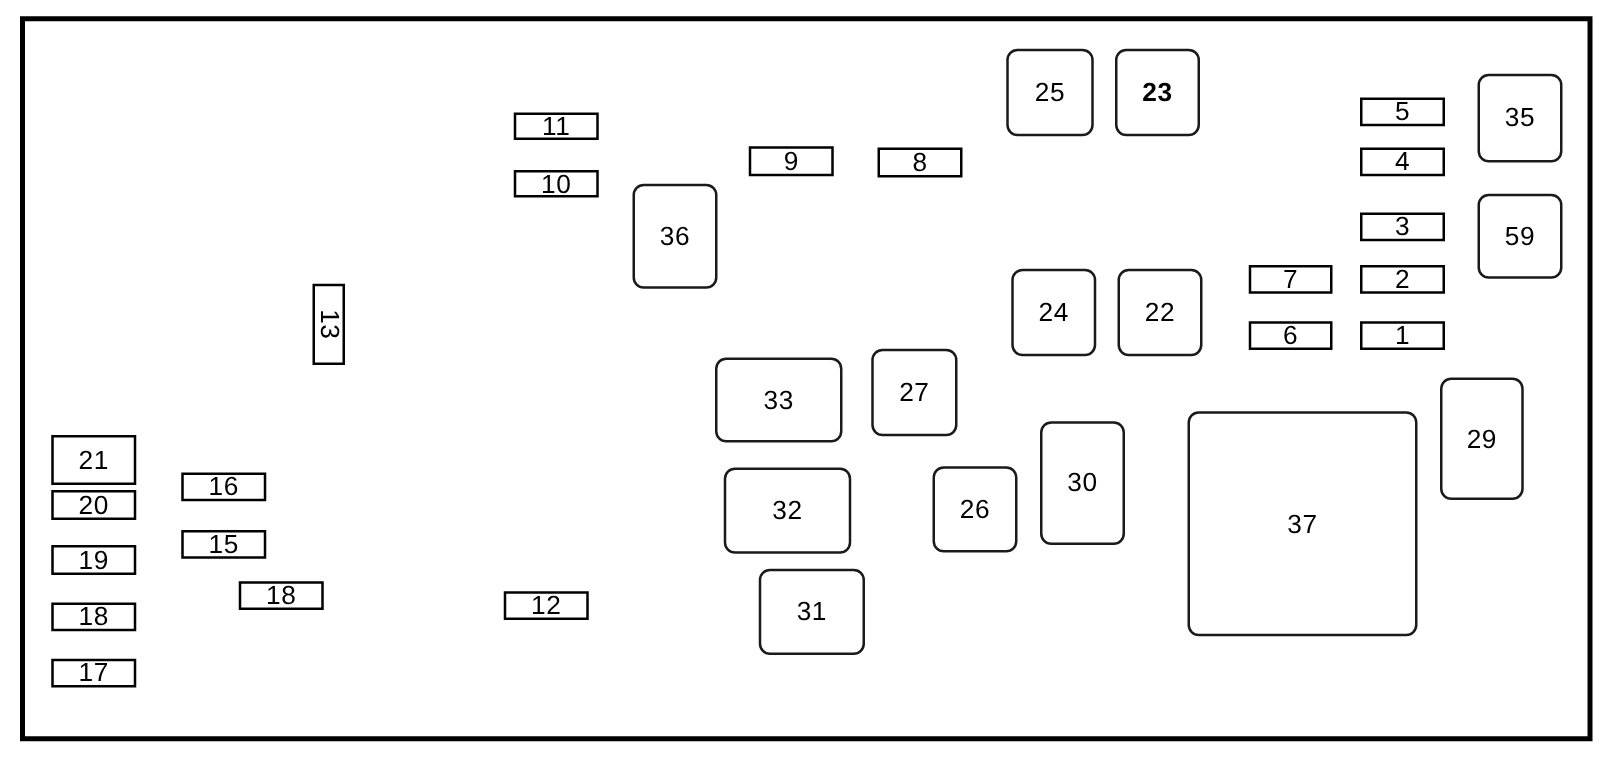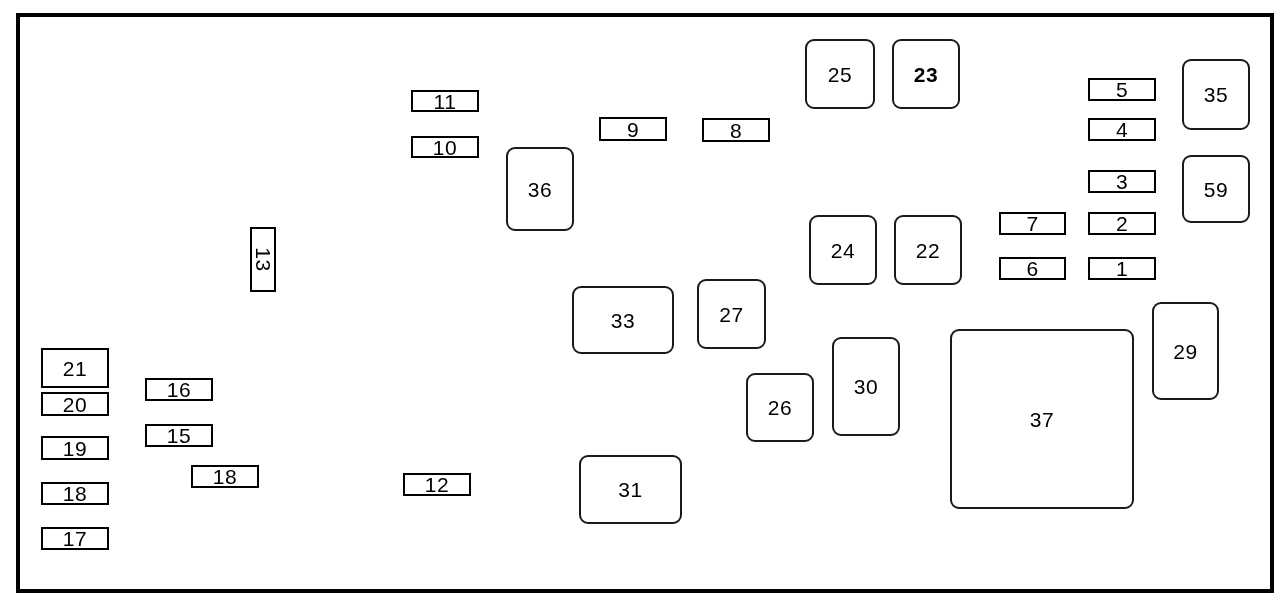--- a/index.html
+++ b/index.html
@@ -137,22 +137,25 @@
       </div>
       <div class="box relay" style="left: 697px; top: 279px; width: 69px; height: 70px;">
         <span>27</span>
       </div>
       <div class="box relay" style="left: 1152px; top: 302px; width: 67px; height: 98px;">
         <span>29</span>
       </div>
       <div class="box relay" style="left: 832px; top: 337px; width: 68px; height: 99px;">
         <span>30</span>
       </div>
-      <div class="box relay" style="left: 579px; top: 455px; width: 103px; height: 69px; justify-content: center;">
+      <div class="box relay" style="left: 607px; top: 455px; width: 85px; height: 69px; justify-content: center;">
         <span>31</span>
+      </div>
+      <div class="box relay" style="left: 579px; top: 374px; width: 102px; height: 69px;">
+        <span>32</span>
       </div>
       <div class="box relay" style="left: 540px; top: 286px; width: 102px; height: 68px; margin-left: 32px;">
         <span>33</span>
       </div>
       <div class="box relay" style="left: 1182px; top: 155px; width: 68px; height: 68px;">
         <span>59</span>
       </div>
       <div class="box relay" style="left: 1182px; top: 59px; width: 68px; height: 71px;">
         <span>35</span>
       </div>

